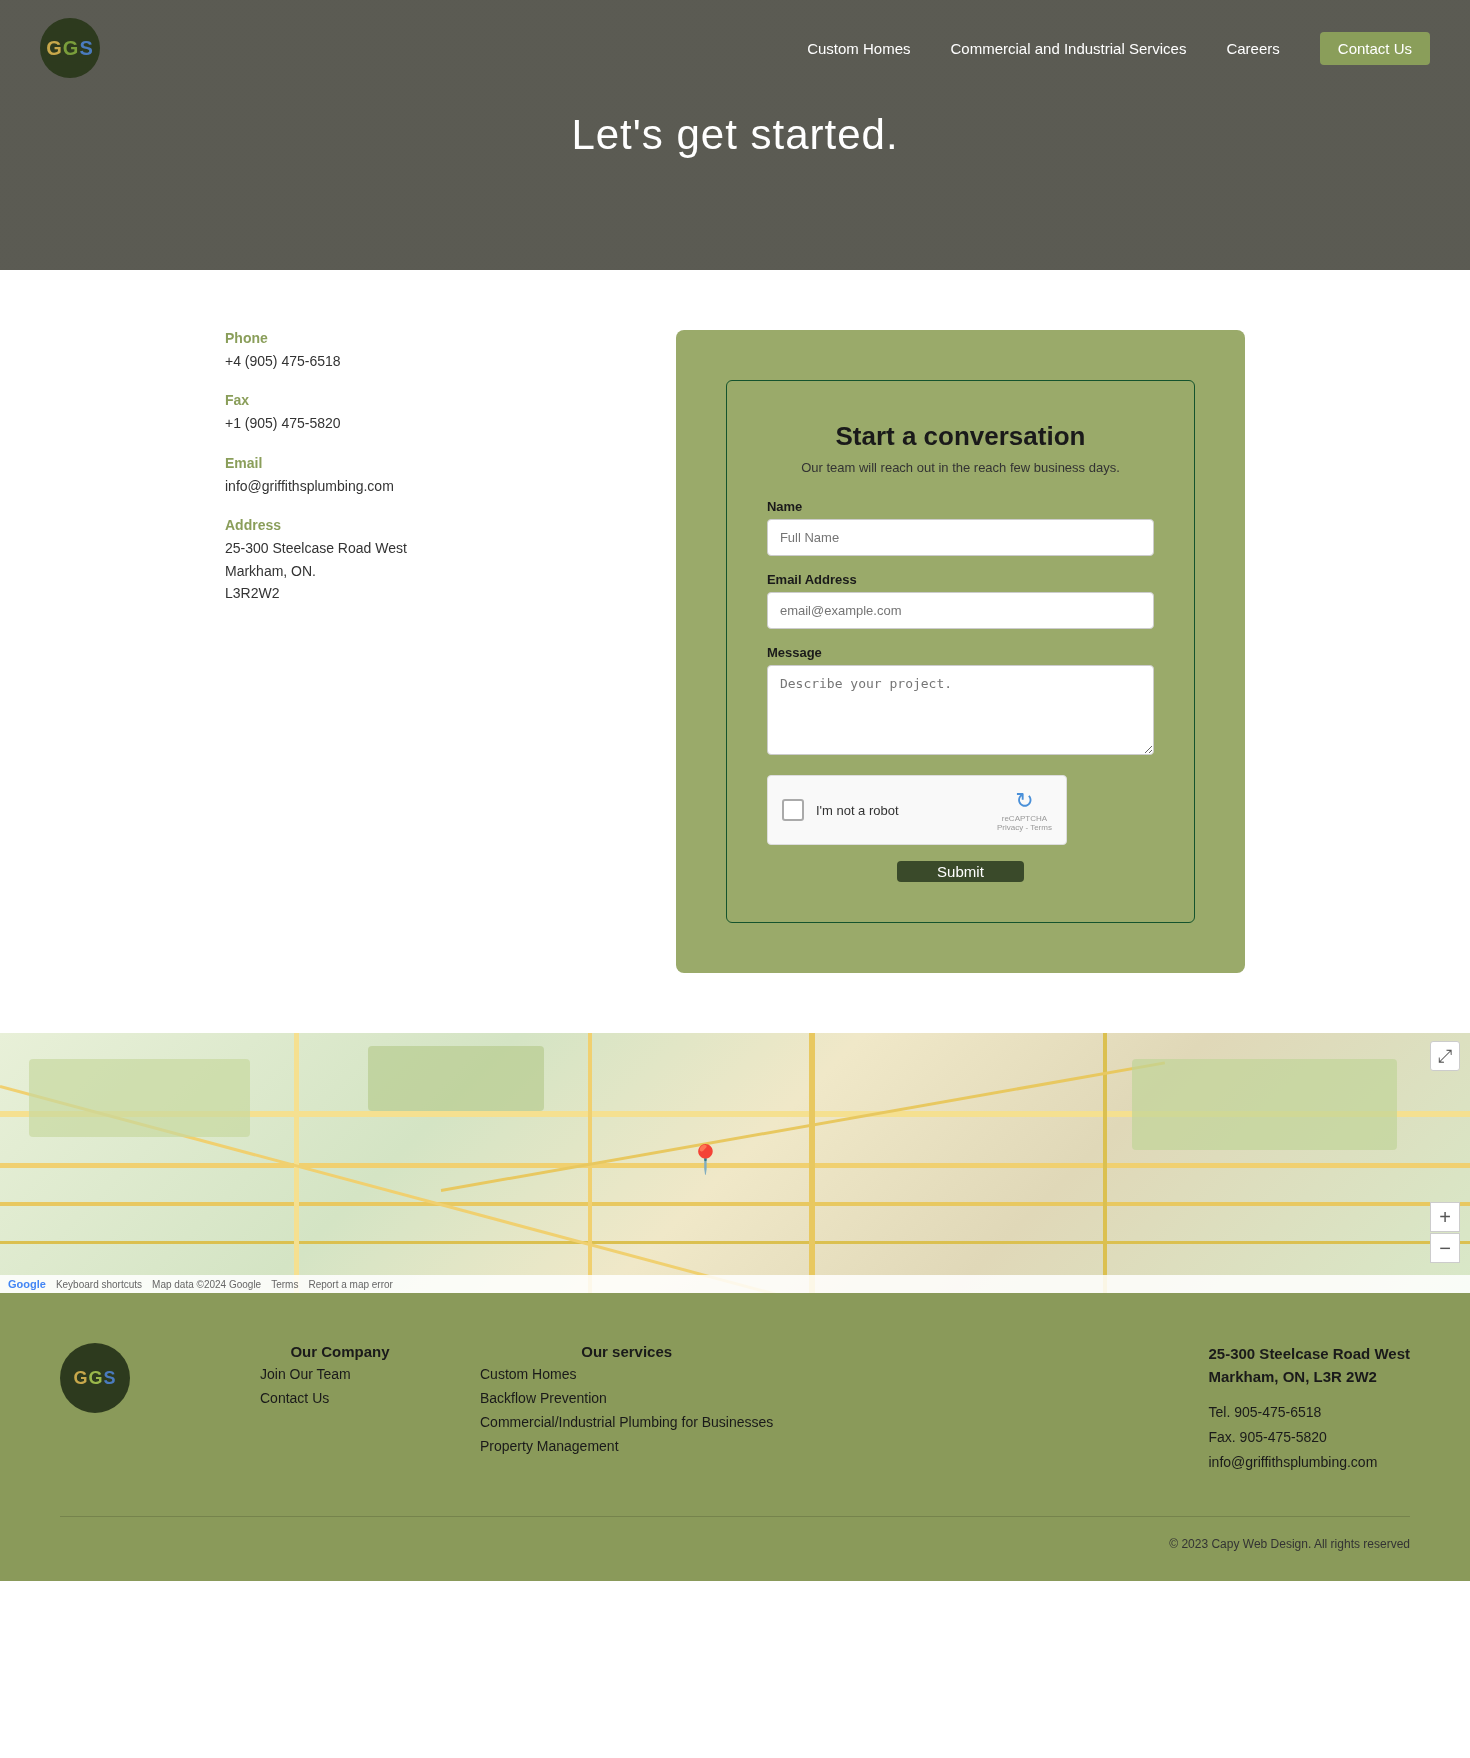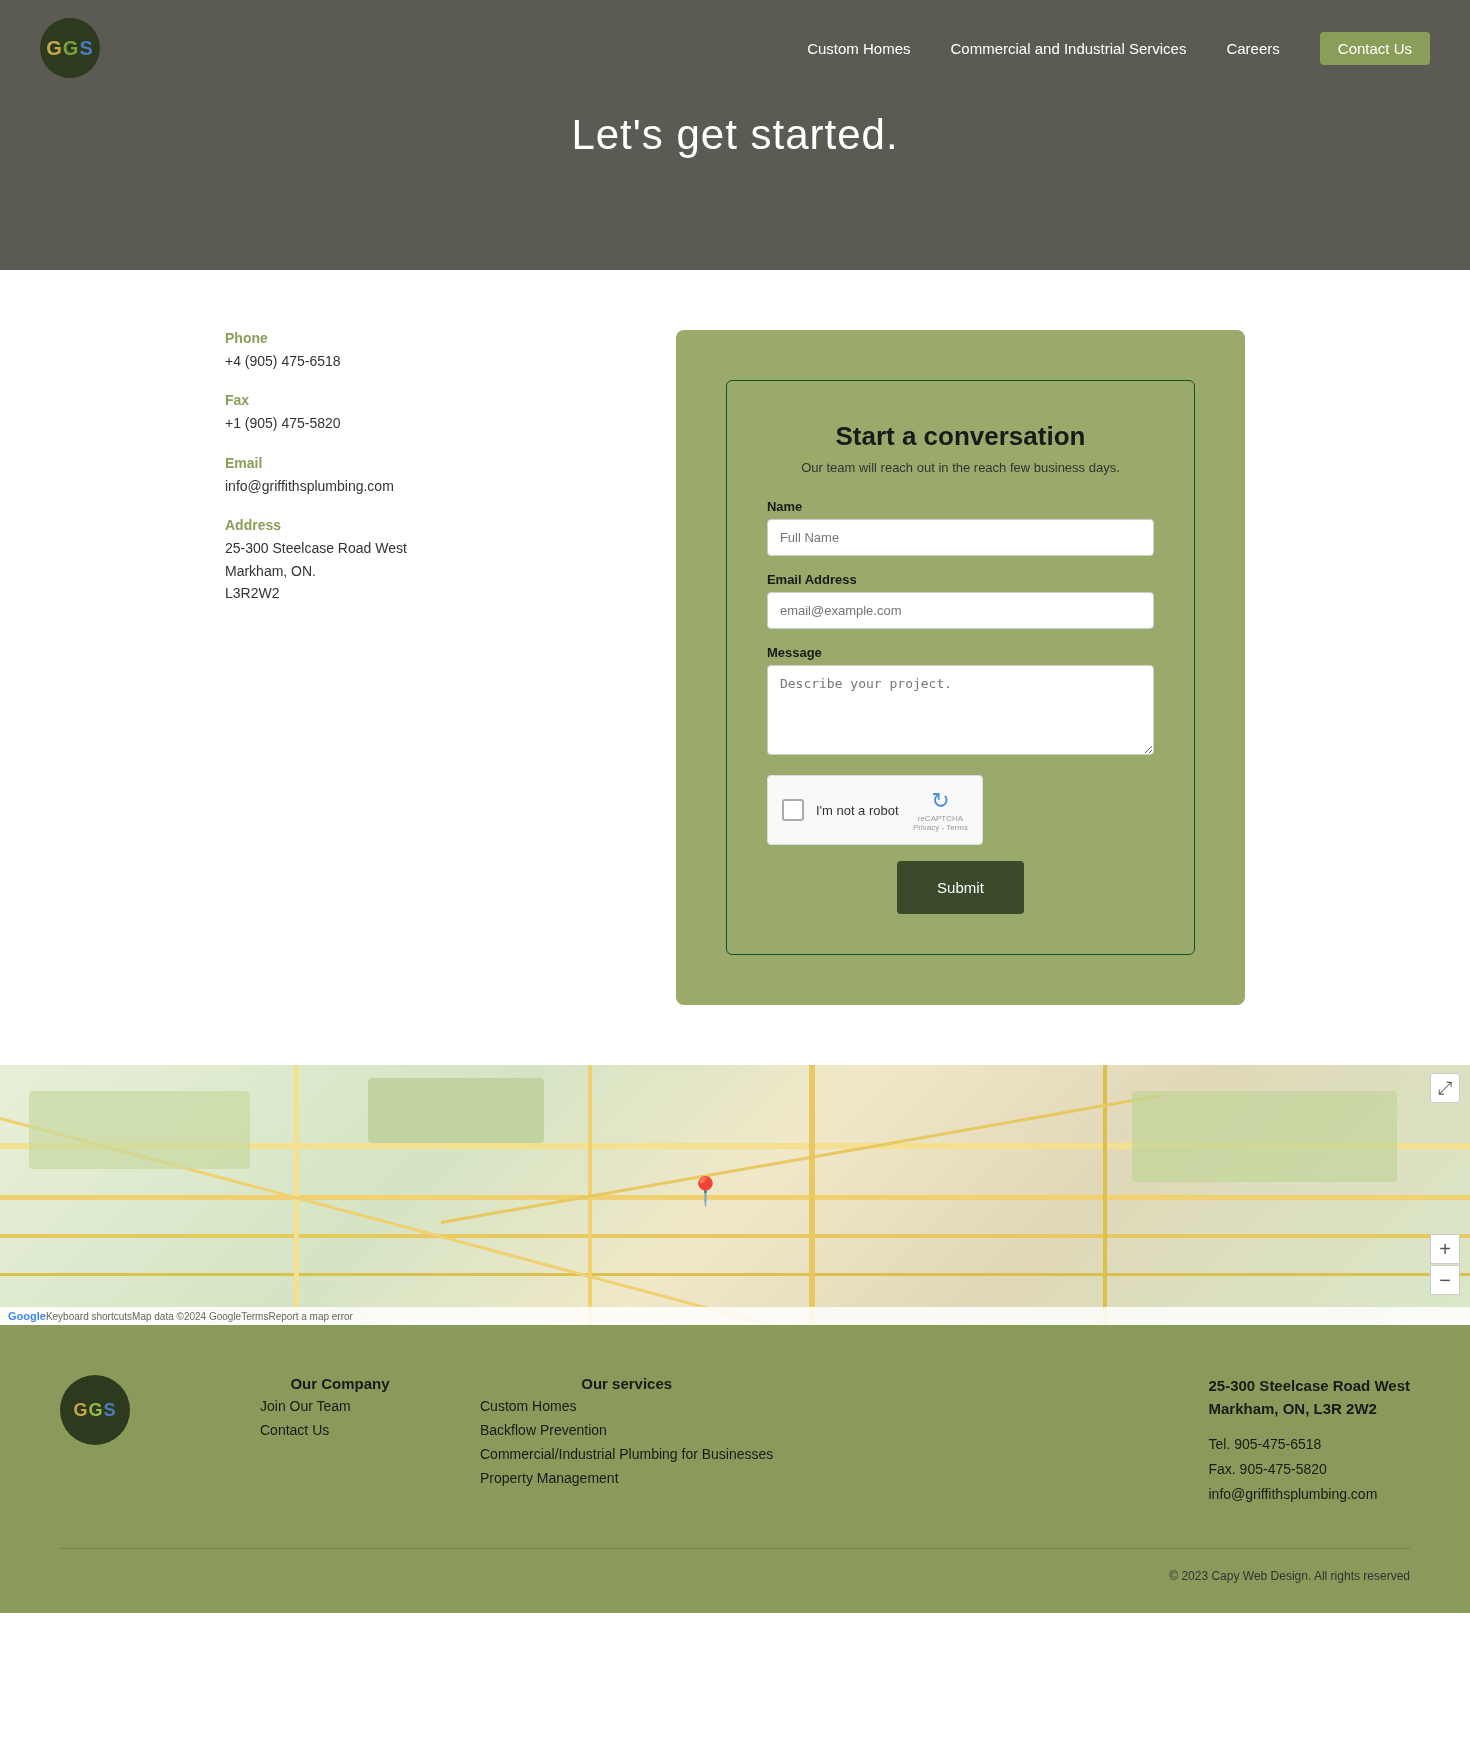--- a/index.html
+++ b/index.html
@@ -160,21 +160,21 @@
     }
     .recaptcha-box {
       background: #f9f9f9;
       border: 1px solid #ddd;
       border-radius: 4px;
       padding: 12px 14px;
       display: flex;
       align-items: center;
       gap: 12px;
       margin-bottom: 16px;
-      width: 216px;
+      width: 300px;
     }
     .recaptcha-checkbox {
       width: 22px; height: 22px;
       border: 2px solid #aaa;
       border-radius: 3px;
       background: #fff;
       flex-shrink: 0;
     }
     .recaptcha-label {
       font-size: 13px;
@@ -193,21 +193,21 @@
       color: #999;
       display: block;
     }
     .submit-btn {
       display: block;
       margin: 0 auto;
       background: #3a4a2a;
       color: #fff;
       border: none;
       border-radius: 4px;
-      padding: 18px 40px;
+      padding: 2px 40px;
       font-size: 15px;
       cursor: pointer;
     }
 
     
     .map-section {
       width: 100%;
       height: 260px;
       background: #e8e4d4;
       position: relative;
@@ -286,20 +286,21 @@
       cursor: pointer;
     }
     .map-footer-bar {
       position: absolute;
       bottom: 0; left: 0; right: 0;
       background: rgba(255,255,255,0.85);
       padding: 3px 8px;
       font-size: 10px;
       color: #666;
       display: flex;
+      gap: 10px;
       align-items: center;
     }
     .google-logo {
       font-size: 11px;
       font-weight: bold;
       color: #4285F4;
     }
 
     
     footer {

